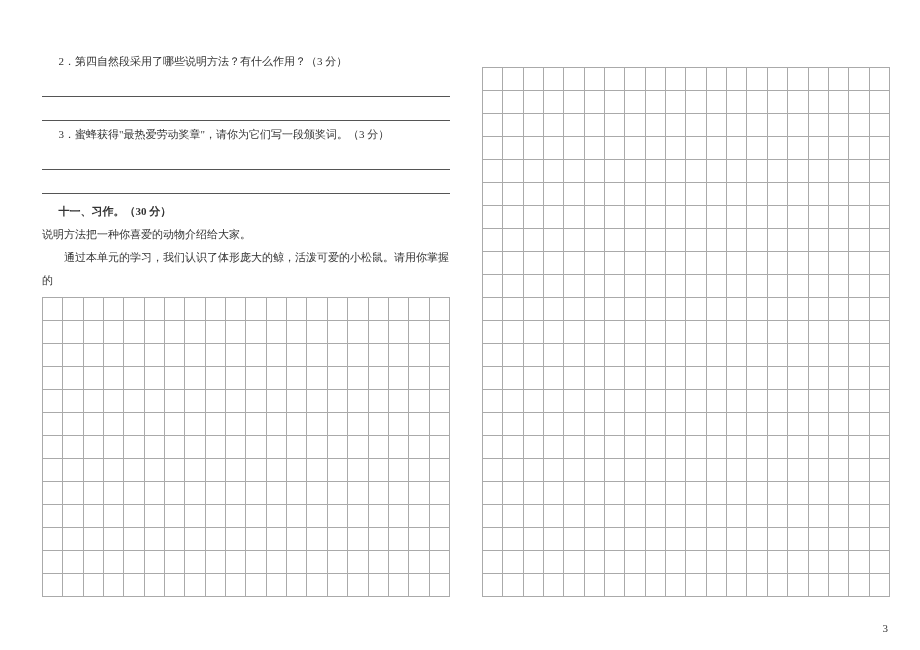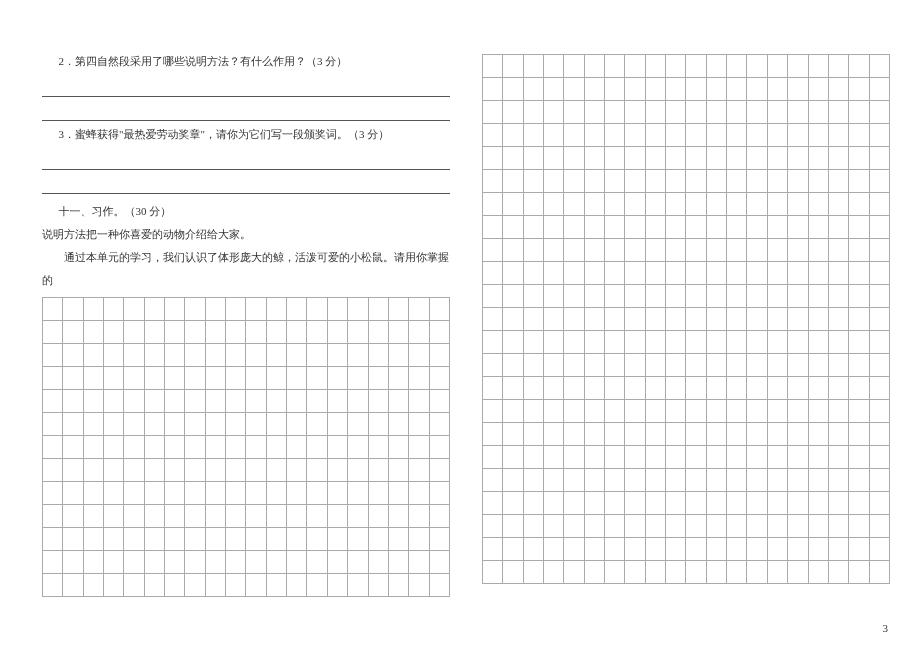--- a/index.html
+++ b/index.html
@@ -9,20 +9,21 @@
       background: #fff;
       font-family: "SimSun", "Songti SC", serif;
       font-size: 11px;
       color: #333;
       position: relative;
       padding: 50px 38px 20px 42px;
     }
     .columns {
       display: flex;
       gap: 32px;
+      align-items: flex-end;
     }
     .col {
       flex: 1;
       display: flex;
       flex-direction: column;
     }
     .col-left { width: 408px; flex: 0 0 408px; }
     .col-right { width: 408px; flex: 0 0 408px; }
     .question {
       line-height: 2.1;
@@ -32,20 +33,21 @@
     .answer-line {
       border-bottom: 1px solid #555;
       height: 22px;
       margin-bottom: 2px;
       width: 100%;
     }
     .heading {
       line-height: 2.1;
       text-indent: 1.5em;
       margin-top: 4px;
+      font-weight: bold;
     }
     .paragraph {
       line-height: 2.1;
       text-indent: 2em;
     }
     .grid-wrap {
       margin-top: 4px;
     }
     .grid-row {
       display: flex;

